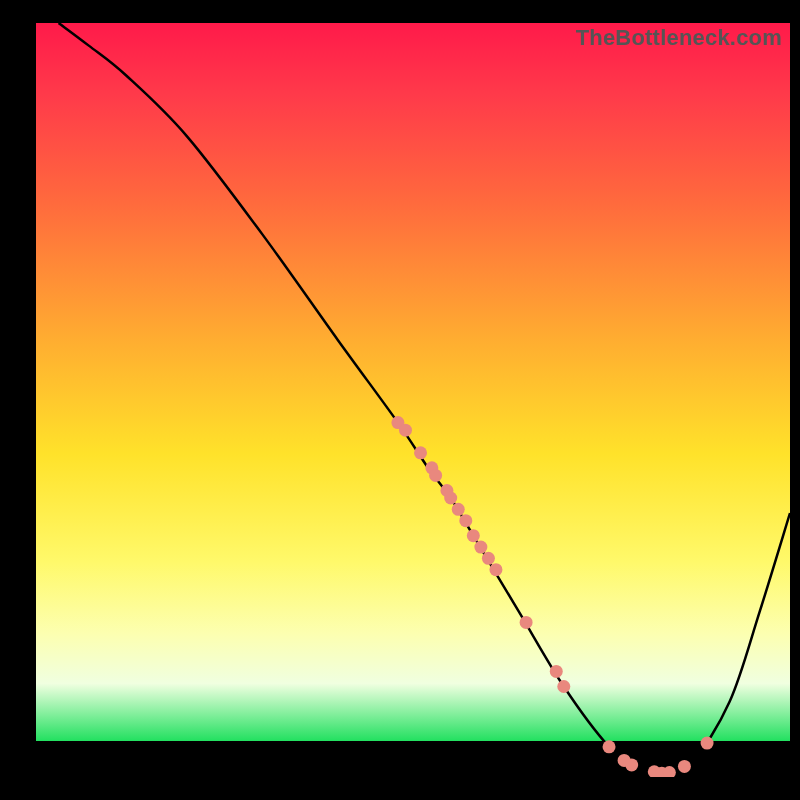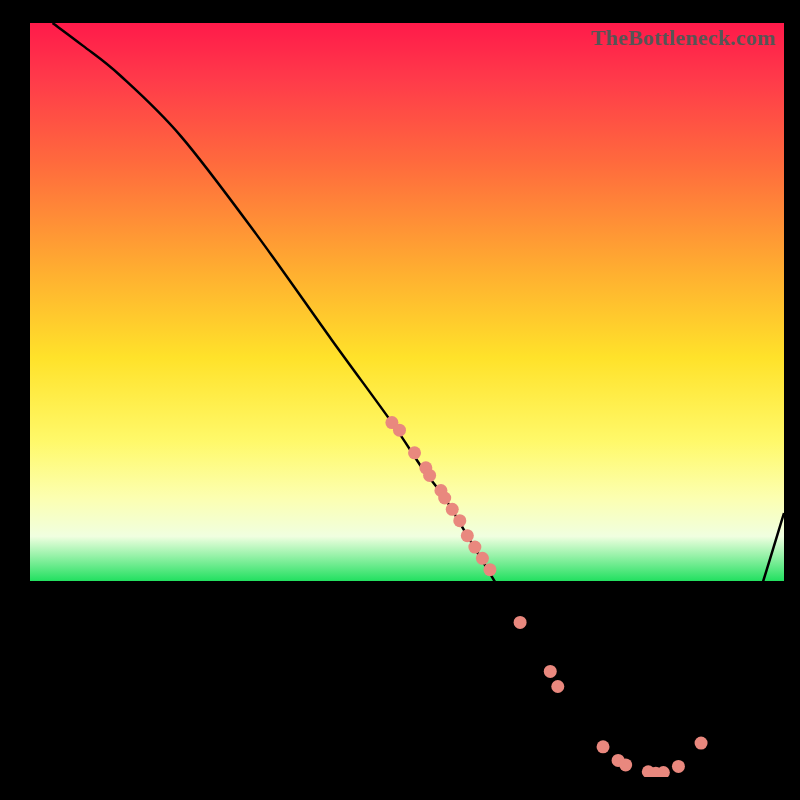--- a/index.html
+++ b/index.html
@@ -6,35 +6,34 @@
     margin: 0;
     padding: 0;
     width: 800px;
     height: 800px;
     background: #000;
     overflow: hidden;
     font-family: Arial, Helvetica, sans-serif;
   }
   .frame {
     position: absolute;
-    left: 30px;
+    left: 36px;
     top: 23px;
     width: 754px;
-    height: 558px;
+    height: 718px;
     background: linear-gradient(to bottom,
       #ff1a4a 0%,
       #ff3a4a 10%,
       #ff6a3d 25%,
       #ffb030 45%,
       #ffe22a 60%,
       #fff96a 75%,
       #fcffb0 85%,
       #f0ffe0 92%,
       #22e060 100%);
-    font-family: Liberation Serif, serif;
   }
   .watermark {
     position: absolute;
     top: 2px;
     right: 8px;
     font-size: 22px;
     font-weight: bold;
     color: #555;
     letter-spacing: 0.2px;
     user-select: none;

